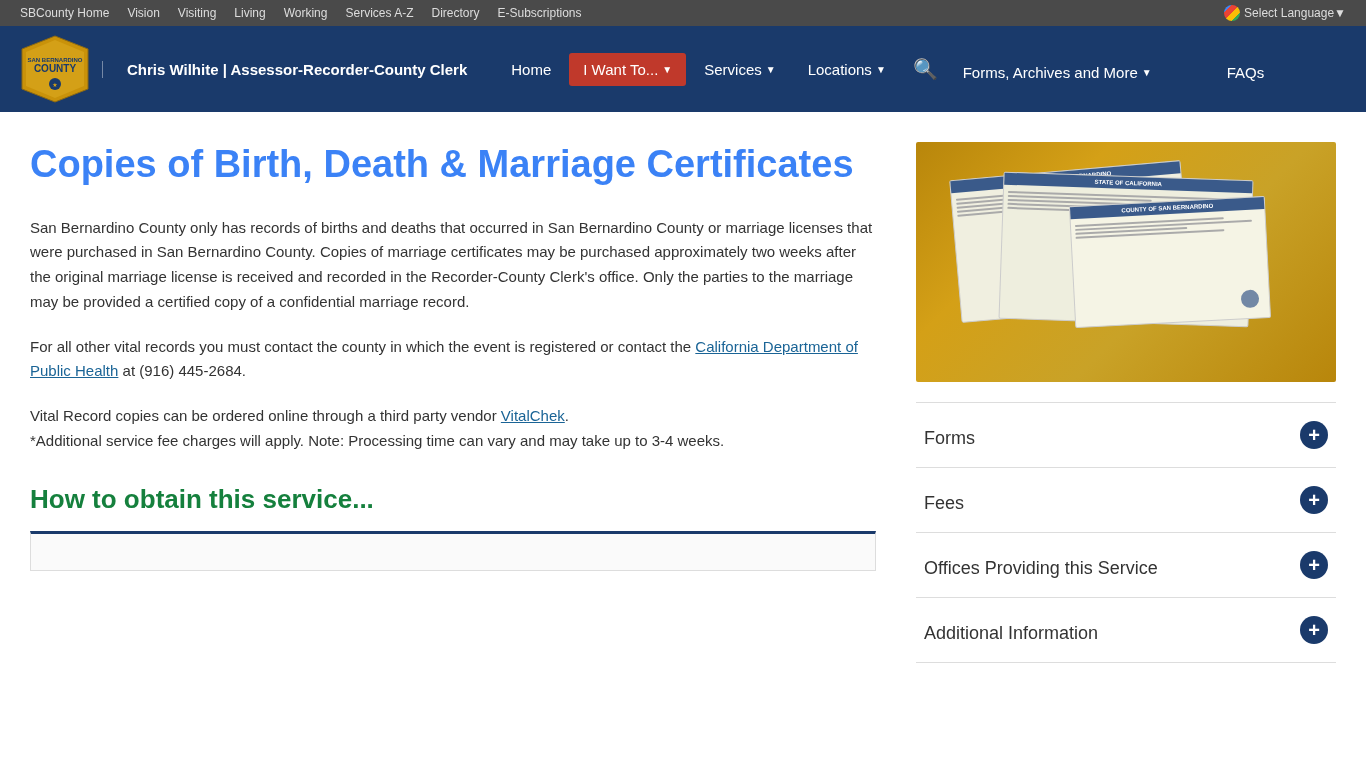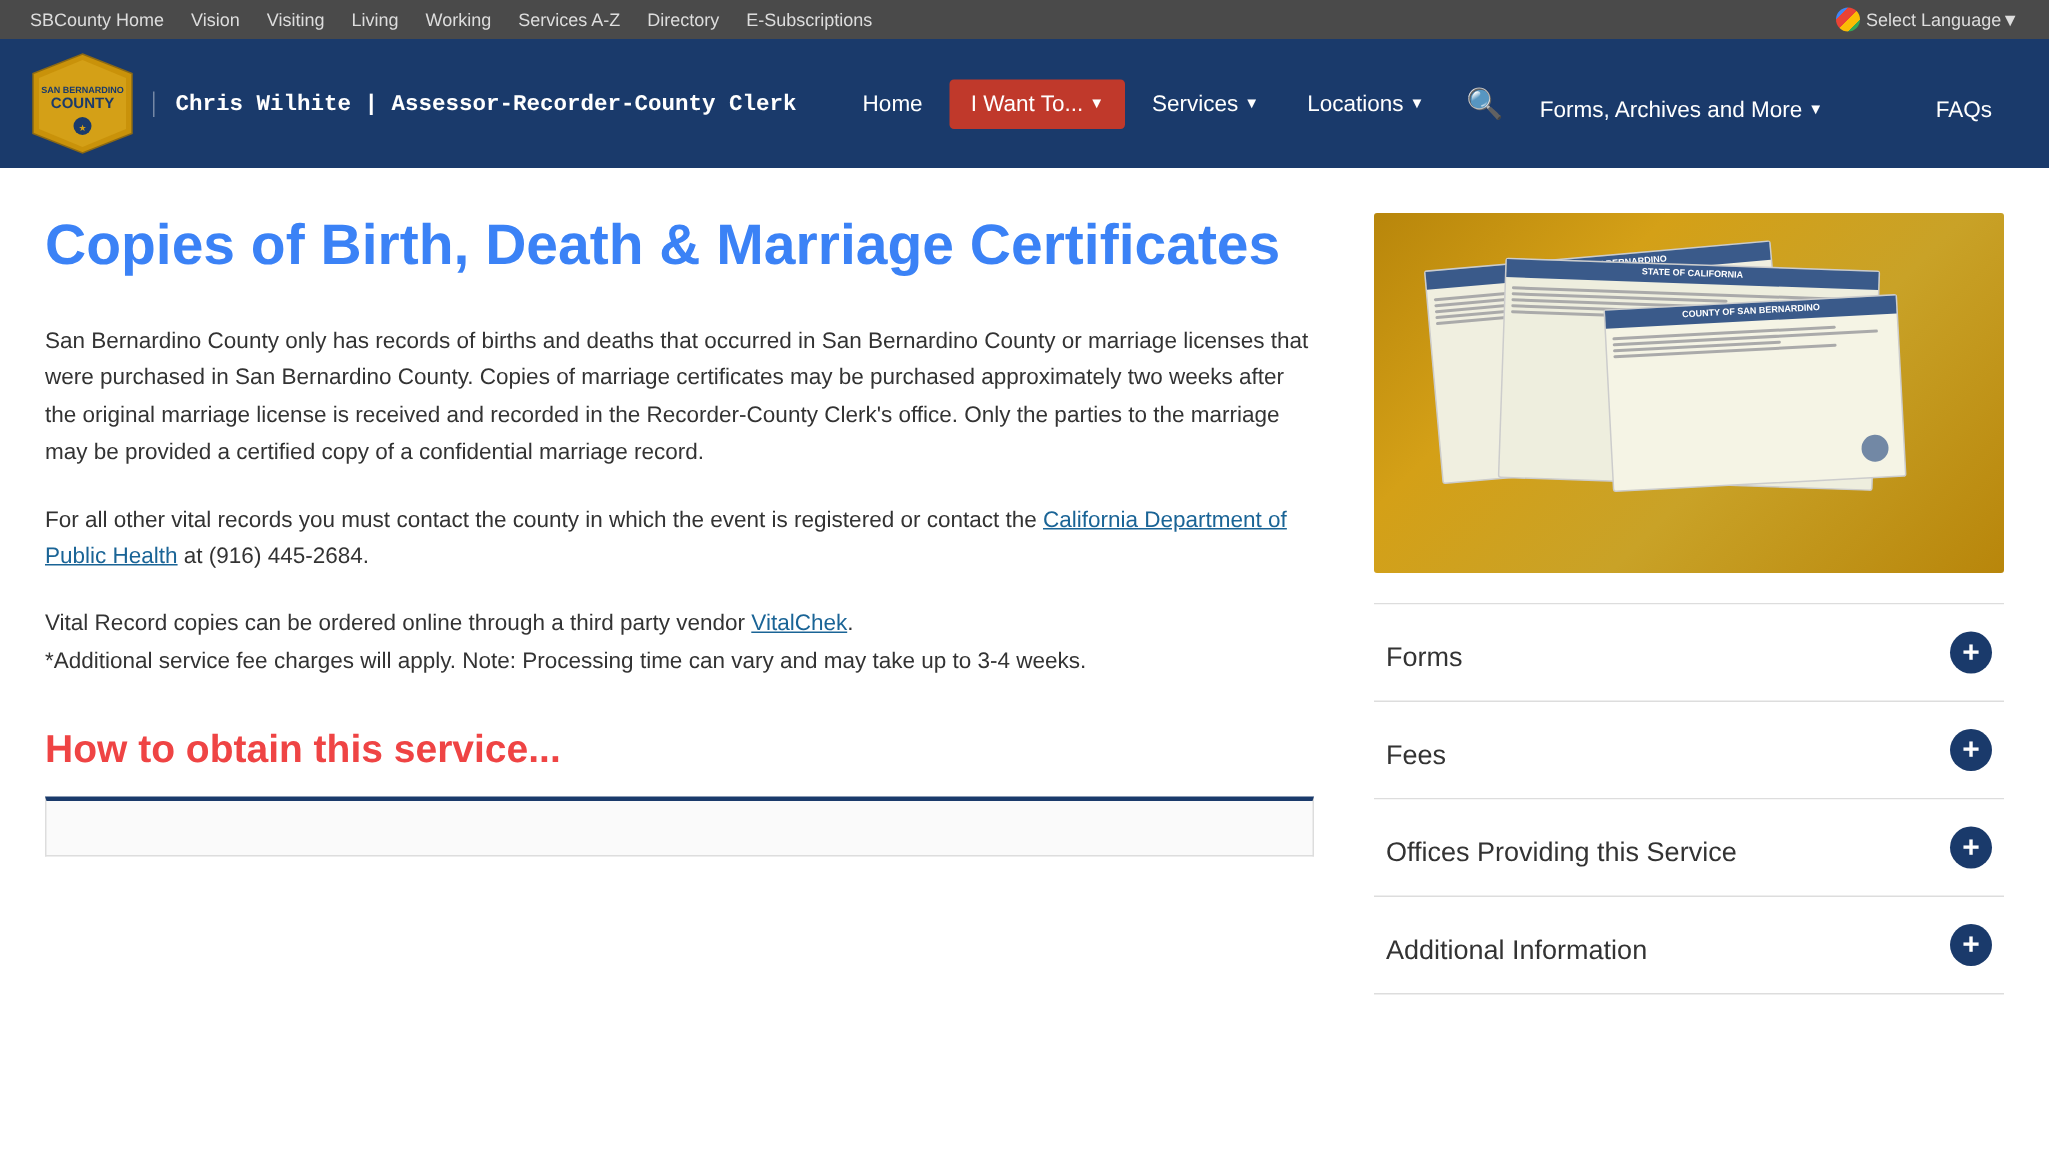--- a/index.html
+++ b/index.html
@@ -52,22 +52,21 @@
     .logo-shield {
       width: 70px;
       height: 70px;
       margin-right: 12px;
     }
     .dept-name {
       color: #fff;
       font-size: 15px;
       font-weight: bold;
       border-left: 1px solid rgba(255,255,255,0.4);
-      padding-left: 14px;
-      font-family: Liberation Mono, monospace;
+      padding-left: 24px;
     }
     .main-nav {
       flex: 1;
       display: flex;
       align-items: flex-end;
     }
     .nav-row {
       display: flex;
       align-items: center;
       gap: 4px;
@@ -137,21 +136,21 @@
       color: #333;
       margin-bottom: 20px;
     }
     .body-text a {
       color: #1a6496;
       text-decoration: underline;
     }
     .section-heading {
       font-size: 26px;
       font-weight: bold;
-      color: #ef4444;
+      color: #15803d;
       margin-top: 30px;
       margin-bottom: 16px;
     }
 
     
     .sidebar-image {
       width: 100%;
       height: 240px;
       background: #b8860b;
       margin-bottom: 20px;

